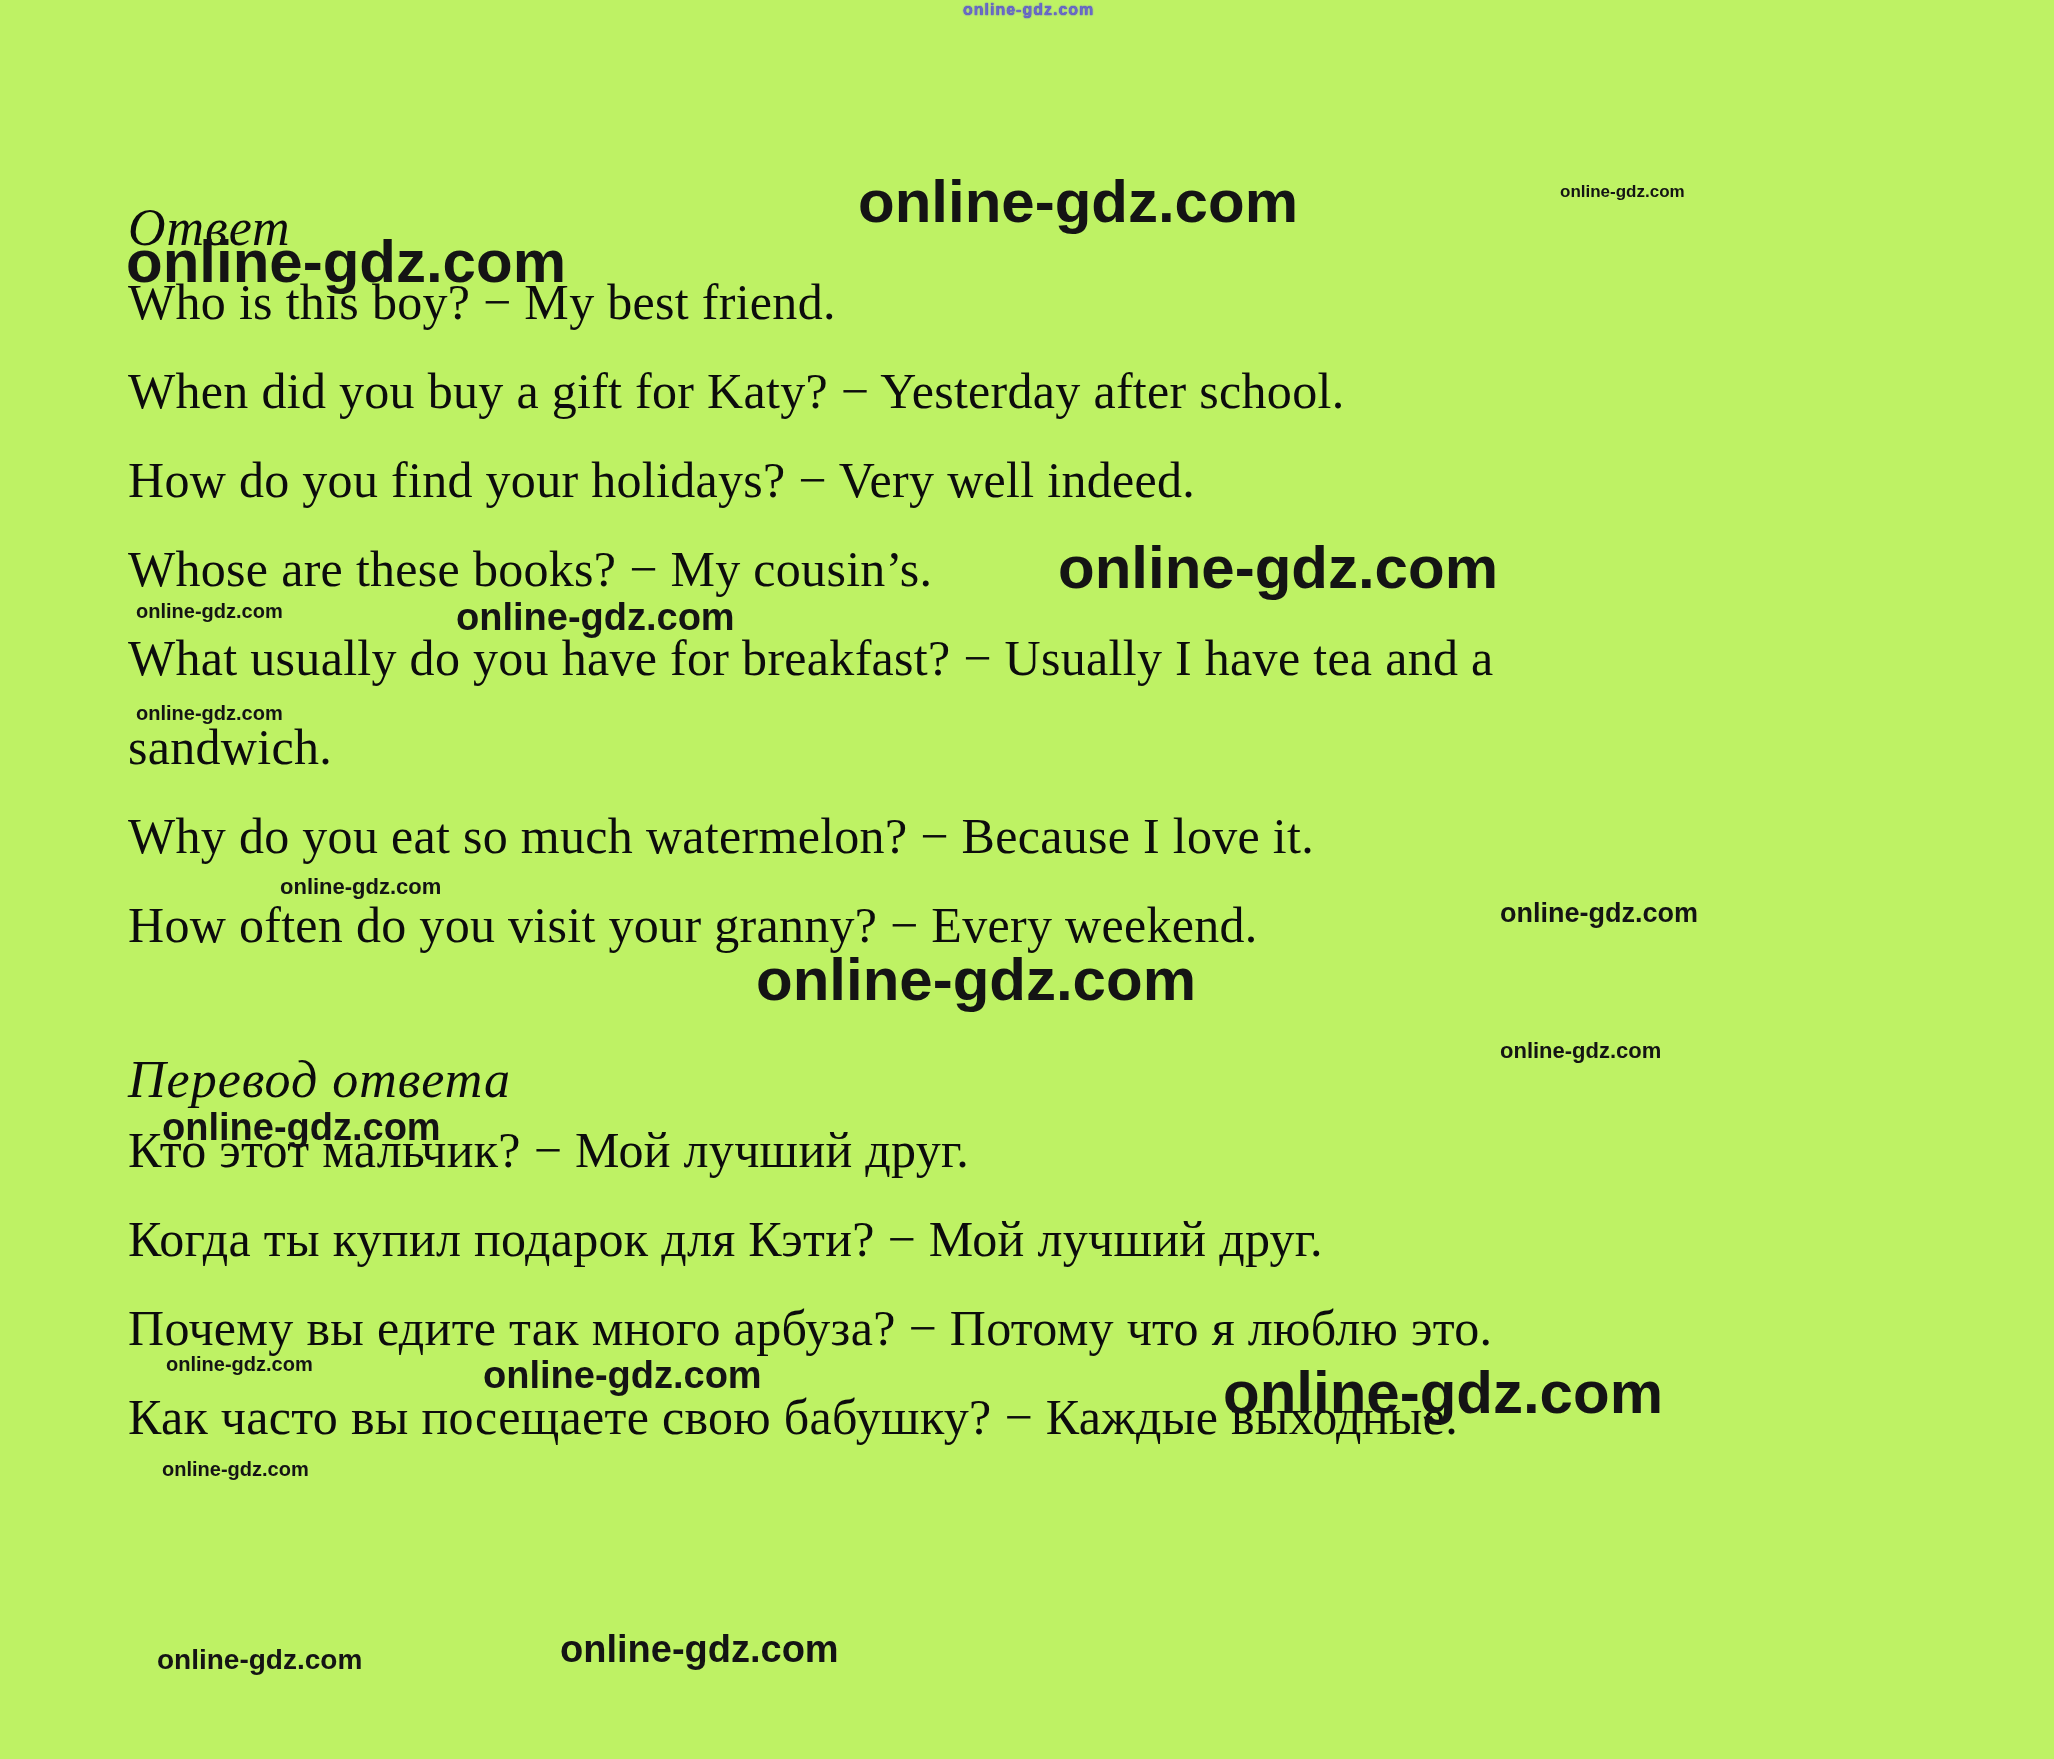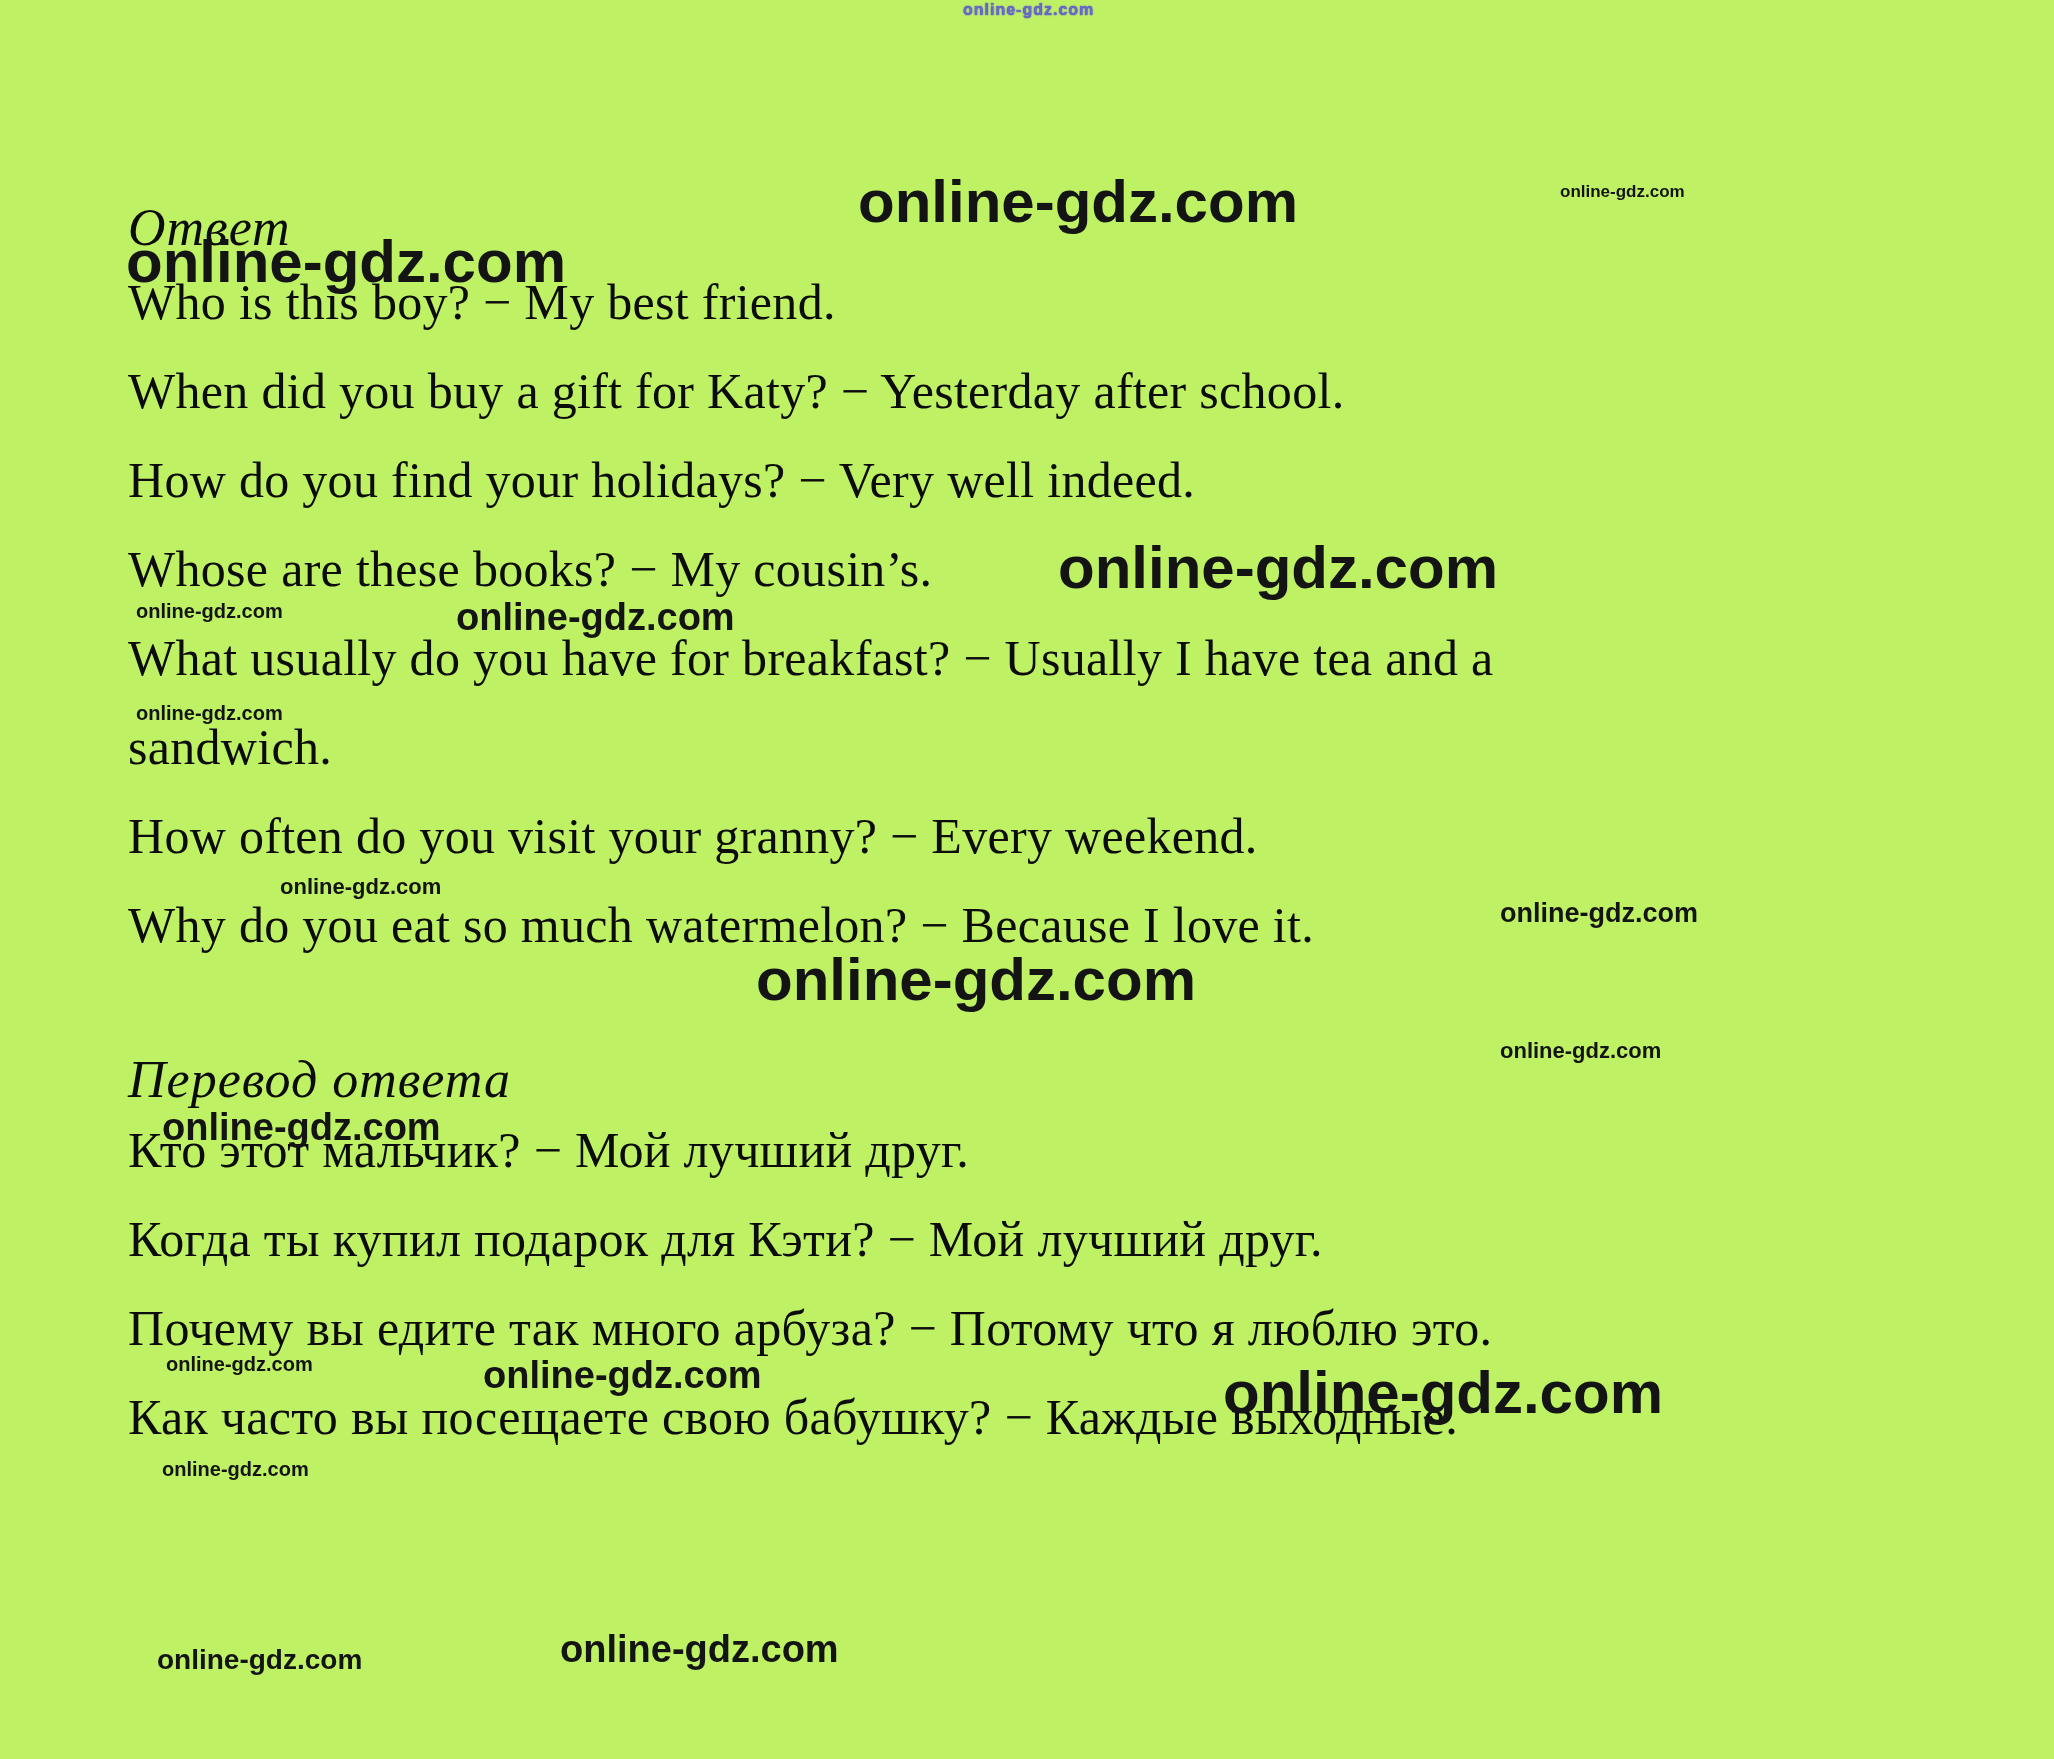--- a/index.html
+++ b/index.html
@@ -111,22 +111,22 @@
   <span id="wm-s" class="wm wm-med">online-gdz.com</span>
 
   <div id="answer-heading" class="heading">Ответ</div>
   <div id="answer-block" class="text-block">
     <div>Who is this boy? − My best friend.</div>
     <div>When did you buy a gift for Katy? − Yesterday after school.</div>
     <div>How do you find your holidays? − Very well indeed.</div>
     <div>Whose are these books? − My cousin’s.</div>
     <div>What usually do you have for breakfast? − Usually I have tea and a</div>
     <div>sandwich.</div>
+    <div>Why do you eat so much watermelon? − Because I love it.</div>
     <div>How often do you visit your granny? − Every weekend.</div>
-    <div>Why do you eat so much watermelon? − Because I love it.</div>
   </div>
 
   <div id="translation-heading" class="heading">Перевод ответа</div>
   <div id="translation-block" class="text-block">
     <div>Кто этот мальчик? − Мой лучший друг.</div>
     <div>Когда ты купил подарок для Кэти? − Мой лучший друг.</div>
     <div>Почему вы едите так много арбуза? − Потому что я люблю это.</div>
     <div>Как часто вы посещаете свою бабушку? − Каждые выходные.</div>
   </div>
 

